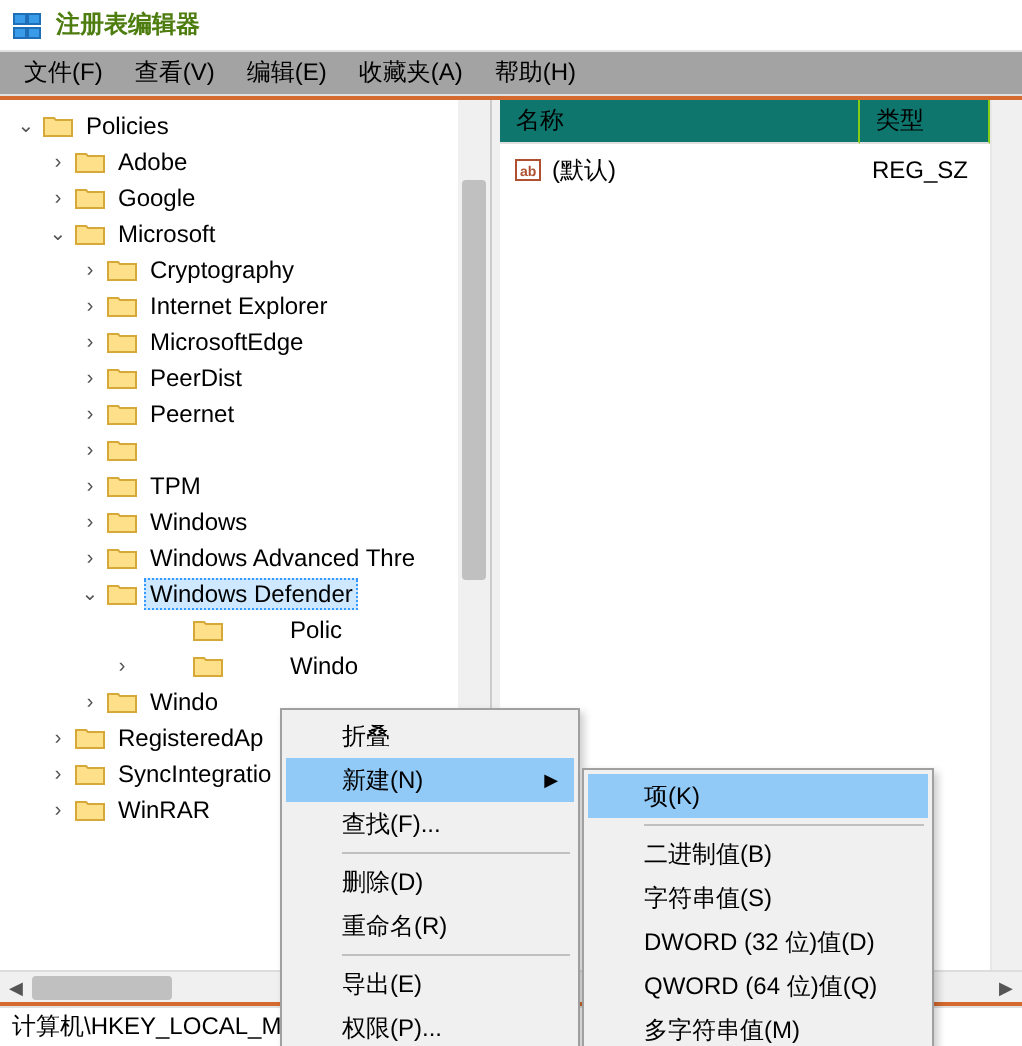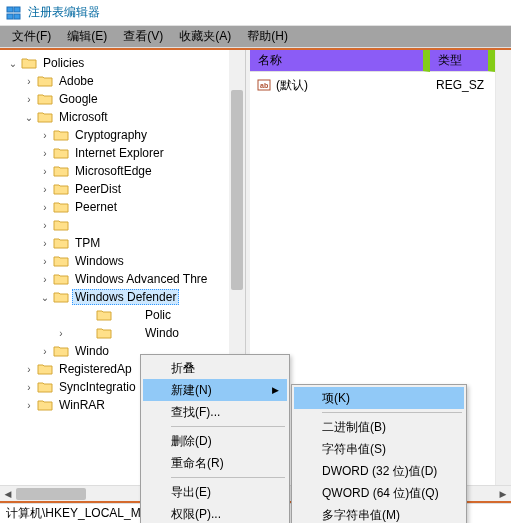--- a/index.html
+++ b/index.html
@@ -1,40 +1,40 @@
 <!DOCTYPE html>
 <html><head>
 <meta charset="utf-8">
 <style>
   * { box-sizing: border-box; margin: 0; padding: 0; }
   body { font-family: "Microsoft YaHei", "Segoe UI", sans-serif; font-size: 12px; background: #fff; width: 511px; height: 523px; overflow: hidden; position: relative; }
   .titlebar { display: flex; align-items: center; height: 26px; padding: 0 6px; background: #fff; border-bottom: 1px solid #e0e0e0; }
   .titlebar .app-icon { width: 16px; height: 16px; margin-right: 6px; display:flex; align-items:center; justify-content:center; }
-  .titlebar .title { color: #0369a1; }
+  .titlebar .title { color: #4d7c0f; font-weight: bold; }
   .menubar { display: flex; align-items: center; height: 22px; background: #a3a3a3; padding: 0 4px; border-bottom: 1px solid #e0e0e0;}
   .menubar .menu-item { padding: 2px 8px; cursor: default; }
   .topdivider { height: 2px; background: #d46a2d; }
   .client { display: flex; height: calc(523px - 26px - 22px - 2px - 20px - 2px); }
   .tree-pane { width: 246px; border-right: 1px solid #ccc; overflow: hidden; position: relative; }
   .splitter { width: 4px; background: #f0f0f0; cursor: col-resize; }
   .list-pane { flex: 1; display: flex; }
   .tree { padding: 4px 0 4px 2px; white-space: nowrap; }
   .node { display: flex; align-items: center; height: 18px; position: relative; }
   .toggle { width: 14px; height: 14px; display:flex; align-items:center; justify-content:center; color:#555; font-size:10px; cursor:pointer;}
   .toggle.empty { visibility: hidden; }
   .folder-icon { width: 16px; height: 14px; margin: 0 3px 0 1px; display:inline-block; }
   .folder-icon svg { display:block; }
   .node .label { padding: 1px 3px; cursor: default; }
   .node.selected .label { background: #cde8ff; border: 1px dotted #3399ff; padding: 0 2px; }
   .indent0 { padding-left: 4px; }
   .indent1 { padding-left: 20px; }
   .indent2 { padding-left: 36px; }
   .indent3 { padding-left: 52px; gap: 27px; }
   .list-col { display: flex; flex-direction: column; }
-  .col-header { height: 22px; display: flex; align-items: center; padding: 0 8px; border-bottom: 1px solid #e0e0e0; border-right: 7px solid #84cc16; background: #8b5cf6; cursor: default;}
+  .col-header { height: 22px; display: flex; align-items: center; padding: 0 8px; border-bottom: 1px solid #e0e0e0; border-right: 1px solid #84cc16; background: #0f766e; cursor: default;}
   .col-body { padding: 4px 6px; text-align: center; }
   .list-row { display: flex; align-items: center; height: 18px; }
   .list-row .row-icon { width: 16px; height:16px; margin-right:4px; display:flex;align-items:center;justify-content:center;}
   .col1 { width: 180px; }
   .col2 { flex: 1; }
   .scroll-h { position: absolute; left: 0; right: 0; bottom: 20px; height: 16px; display:flex; align-items:center; }
   .scroll-h .track { flex:1; height:16px; background:#f0f0f0; position:relative; border-top:1px solid #ddd;}
   .scroll-h .thumb { position:absolute; left:0; top:2px; height:12px; width:70px; background:#c0c0c0; border-radius:2px;}
   .scroll-h .btn { width:16px;height:16px;background:#f0f0f0;display:flex;align-items:center;justify-content:center;font-size:9px;color:#555;border-top:1px solid #ddd;}
   .statusbar { position: absolute; left: 0; right: 0; bottom: 0; height: 20px; background: #fff; border-top: 1px solid #e0e0e0; display:flex; align-items:center; padding: 0 6px; color:#000;}
@@ -62,22 +62,22 @@
       <rect x="8" y="2" width="6" height="5" fill="#3a9be8" stroke="#1e6fb8"></rect>
       <rect x="1" y="9" width="6" height="5" fill="#3a9be8" stroke="#1e6fb8"></rect>
       <rect x="8" y="9" width="6" height="5" fill="#3a9be8" stroke="#1e6fb8"></rect>
     </svg>
   </span>
   <span class="title">注册表编辑器</span>
 </div>
 
 <div class="menubar">
   <div class="menu-item">文件(F)</div>
+  <div class="menu-item">查看(V)</div>
   <div class="menu-item">编辑(E)</div>
-  <div class="menu-item">查看(V)</div>
   <div class="menu-item">收藏夹(A)</div>
   <div class="menu-item">帮助(H)</div>
 </div>
 
 <div class="topdivider"></div>
 
 <div class="client">
   <div class="tree-pane">
     <div class="tree" id="tree">
         <div class="node indent0">

